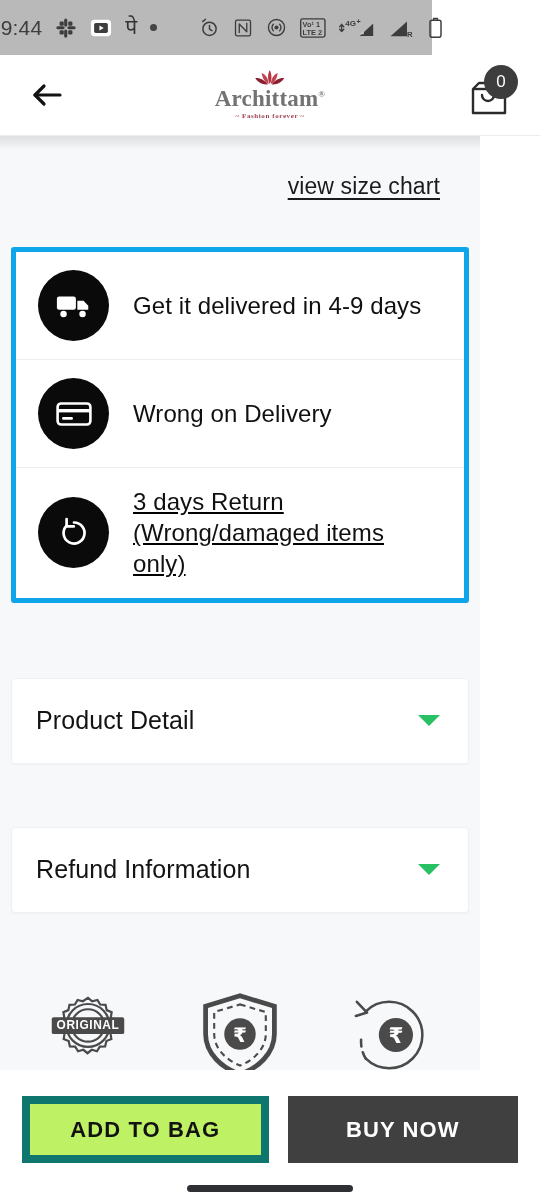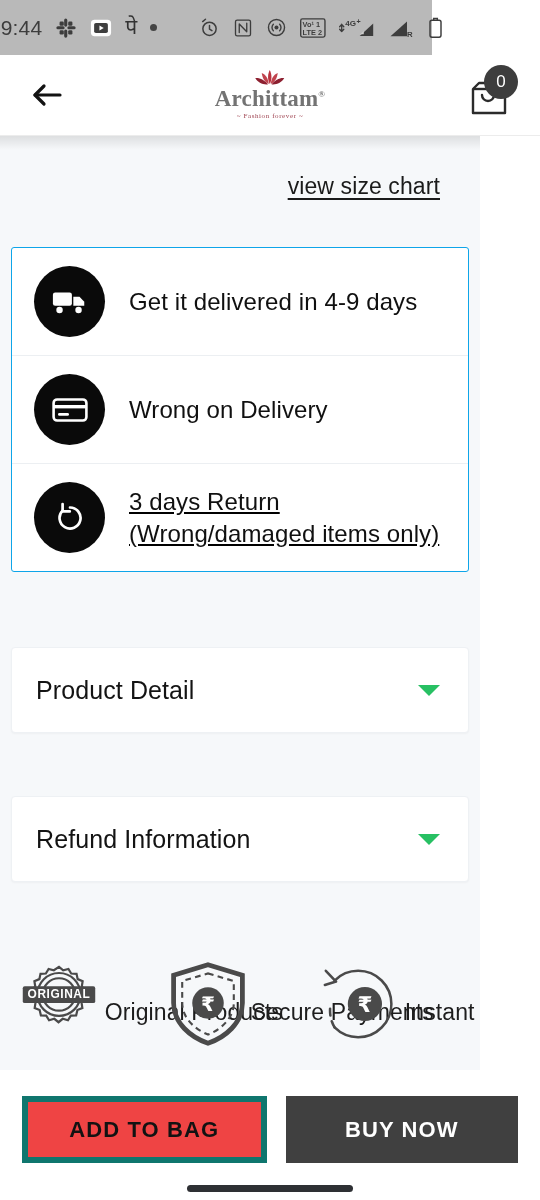--- a/index.html
+++ b/index.html
@@ -41,21 +41,21 @@
   .logo-name{
     font-family:"Liberation Serif", serif;
     font-size:23px; font-weight:700; color:#737373;
     letter-spacing:0.2px; line-height:1;
     position:relative;
   }
   .logo-name .reg{ font-size:9px; vertical-align:super; }
   .logo-tag{
     font-family:"Liberation Serif", serif;
     font-size:7px; color:#8d2030; letter-spacing:0.6px;
-    margin-top:2px; white-space:nowrap; opacity:.85;
+    margin-top:2px; white-space:nowrap; opacity:.85;font-weight:bold;
   }
   .cart-wrap{ position:absolute; right:24px; top:50%; transform:translateY(-50%);
               width:52px;height:52px; cursor:pointer; }
   .cart-badge{
     position:absolute; right:-2px; top:-4px;
     width:34px; height:34px; border-radius:50%;
     background:#3d3d3d; color:#fff;
     display:flex;align-items:center;justify-content:center;
     font-size:17px; z-index:2;
   }
@@ -80,21 +80,21 @@
   .size-chart-link{
     font-size:23px; color:#1b1b1b; text-decoration:underline;
     text-underline-offset:4px; cursor:pointer; display:inline-block;
     letter-spacing:.1px;
   }
 
   
   .delivery-card{
     margin:47px 11px 0 11px;
     background:#fff;
-    border:1px solid #0ea5e9;
+    border:5px solid #0ea5e9;
     border-radius:3px;
     overflow:hidden;
   }
   .dc-row{
     display:flex; align-items:center; gap:24px;
     padding:18px 22px 18px 22px;
     border-bottom:1px solid #eceff2;
   }
   .dc-row:last-child{ border-bottom:none;text-decoration:underline; }
   .dc-ic{
@@ -124,39 +124,39 @@
   .acc-2{ margin-top:63px; }
   .acc-title{ font-size:25px; color:#131313; letter-spacing:.1px; }
   .acc-caret{ width:0;height:0;border-left:11px solid transparent;border-right:11px solid transparent;
               border-top:11px solid #27c063; margin-right:4px; }
 
   
   .trust{
     display:flex; align-items:flex-start; justify-content:space-around;
     margin-top:81px; padding:0 12px;
   }
-  .trust-item{ display:flex; align-items:center; width:33%; }
+  .trust-item{ display:flex; flex-direction:column; align-items:center; width:33%; }
   .trust-ic{ height:82px; display:flex;align-items:center;justify-content:center; }
   .trust-lb{ font-size:23px; color:#1d1d1d; margin-top:16px; letter-spacing:.1px; white-space:nowrap;}
 
   
   .bottom-bar{
     position:absolute; left:0; bottom:0;
     width:540px; height:130px;
     background:#fff;
     display:flex; align-items:flex-start; gap:19px;
     padding:26px 22px 0 22px;
   }
   .btn{
     height:67px; flex:1;
     display:flex;align-items:center;justify-content:center;
     font-size:22px; font-weight:700; letter-spacing:1.1px;
     cursor:pointer;
   }
-  .btn-add{ background:#ef4444; border:6px solid #0f766e; color:#121212; }
+  .btn-add{ background:#bef264; border:8px solid #0f766e; color:#121212; }
   .btn-buy{ background:#404040; color:#fff; }
   .home-ind{
     position:absolute; left:50%; transform:translateX(-50%);
     bottom:8px; width:166px; height:7px; border-radius:4px; background:#2e3034;
   }
 </style>
 </head>
 <body>
 
 <div class="status-bar">

